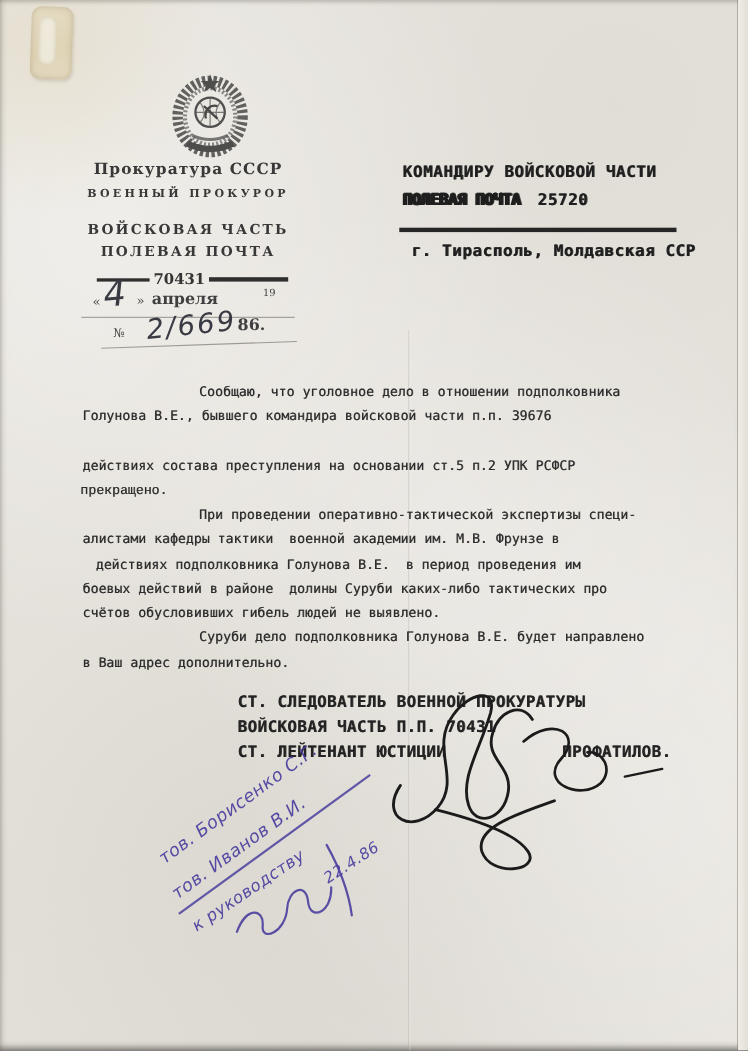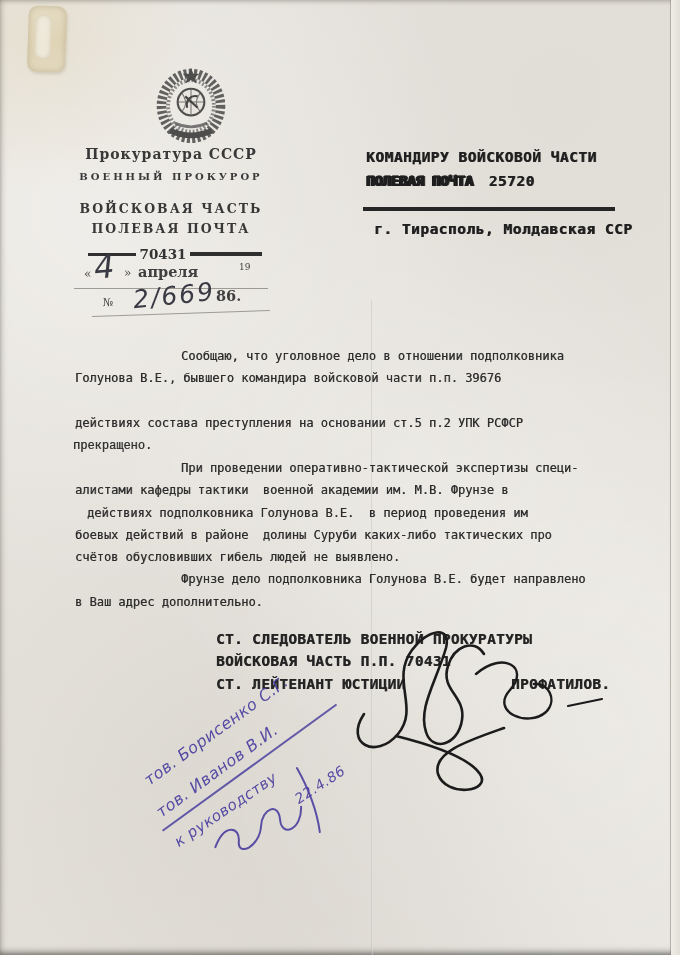--- a/index.html
+++ b/index.html
@@ -130,21 +130,21 @@
   <div class="abs tl pre" style="left:75px;top:371px;">Голунова В.Е., бывшего командира войсковой части п.п. 39676</div>
   <div class="abs tl pre" style="left:75px;top:416px;">действиях состава преступления на основании ст.5 п.2 УПК РСФСР</div>
   <div class="abs tl pre" style="left:73px;top:439px;font-family:Liberation Mono, monospace;">прекращено.</div>
 
   <div class="abs tl pre" style="left:181px;top:461px;">При проведении оперативно-тактической экспертизы специ-</div>
   <div class="abs tl pre" style="left:75px;top:483px;">алистами кафедры тактики  военной академии им. М.В. Фрунзе в</div>
   <div class="abs tl pre" style="left:75px;top:506px;margin-left:12px;">действиях подполковника Голунова В.Е.  в период проведения им</div>
   <div class="abs tl pre" style="left:75px;top:550px;">счётов обусловивших гибель людей не выявлено.</div>
   <div class="abs tl pre" style="left:75px;top:528px;">боевых действий в районе  долины Суруби каких-либо тактических про</div>
 
-  <div class="abs tl pre" style="left:181px;top:572px;">Фрунзе дело подполковника Голунова В.Е. будет направлено</div>
+  <div class="abs tl pre" style="left:181px;top:572px;">Суруби дело подполковника Голунова В.Е. будет направлено</div>
   <div class="abs tl pre" style="left:75px;top:595px;">в Ваш адрес дополнительно.</div>
 
   <div class="abs sig pre" style="left:216px;top:631px;">СТ. СЛЕДОВАТЕЛЬ ВОЕННОЙ ПРОКУРАТУРЫ</div>
   <div class="abs sig pre" style="left:216px;top:653px;">ВОЙСКОВАЯ ЧАСТЬ П.П. 70431</div>
   <div class="abs sig pre" style="left:216px;top:676px;">СТ. ЛЕЙТЕНАНТ ЮСТИЦИИ</div>
   <div class="abs sig pre" style="left:511px;top:676px;">ПРОФАТИЛОВ.</div>
 
   <svg class="abs" style="left:318px;top:612px;" width="310" height="190" viewBox="0 0 310 190">
     <path class="ink" stroke-width="2.6" d="M46,102 C26,132 58,148 80,122 C102,96 72,68 94,38 C108,18 134,12 128,36 C118,70 100,96 108,120 C114,140 140,134 144,108 C148,84 122,78 130,54 C136,34 156,26 166,42"></path>
     <path class="ink" stroke-width="2.6" d="M78,124 C110,132 150,144 162,162 C174,180 128,186 120,162 C114,140 152,128 186,116"></path>

